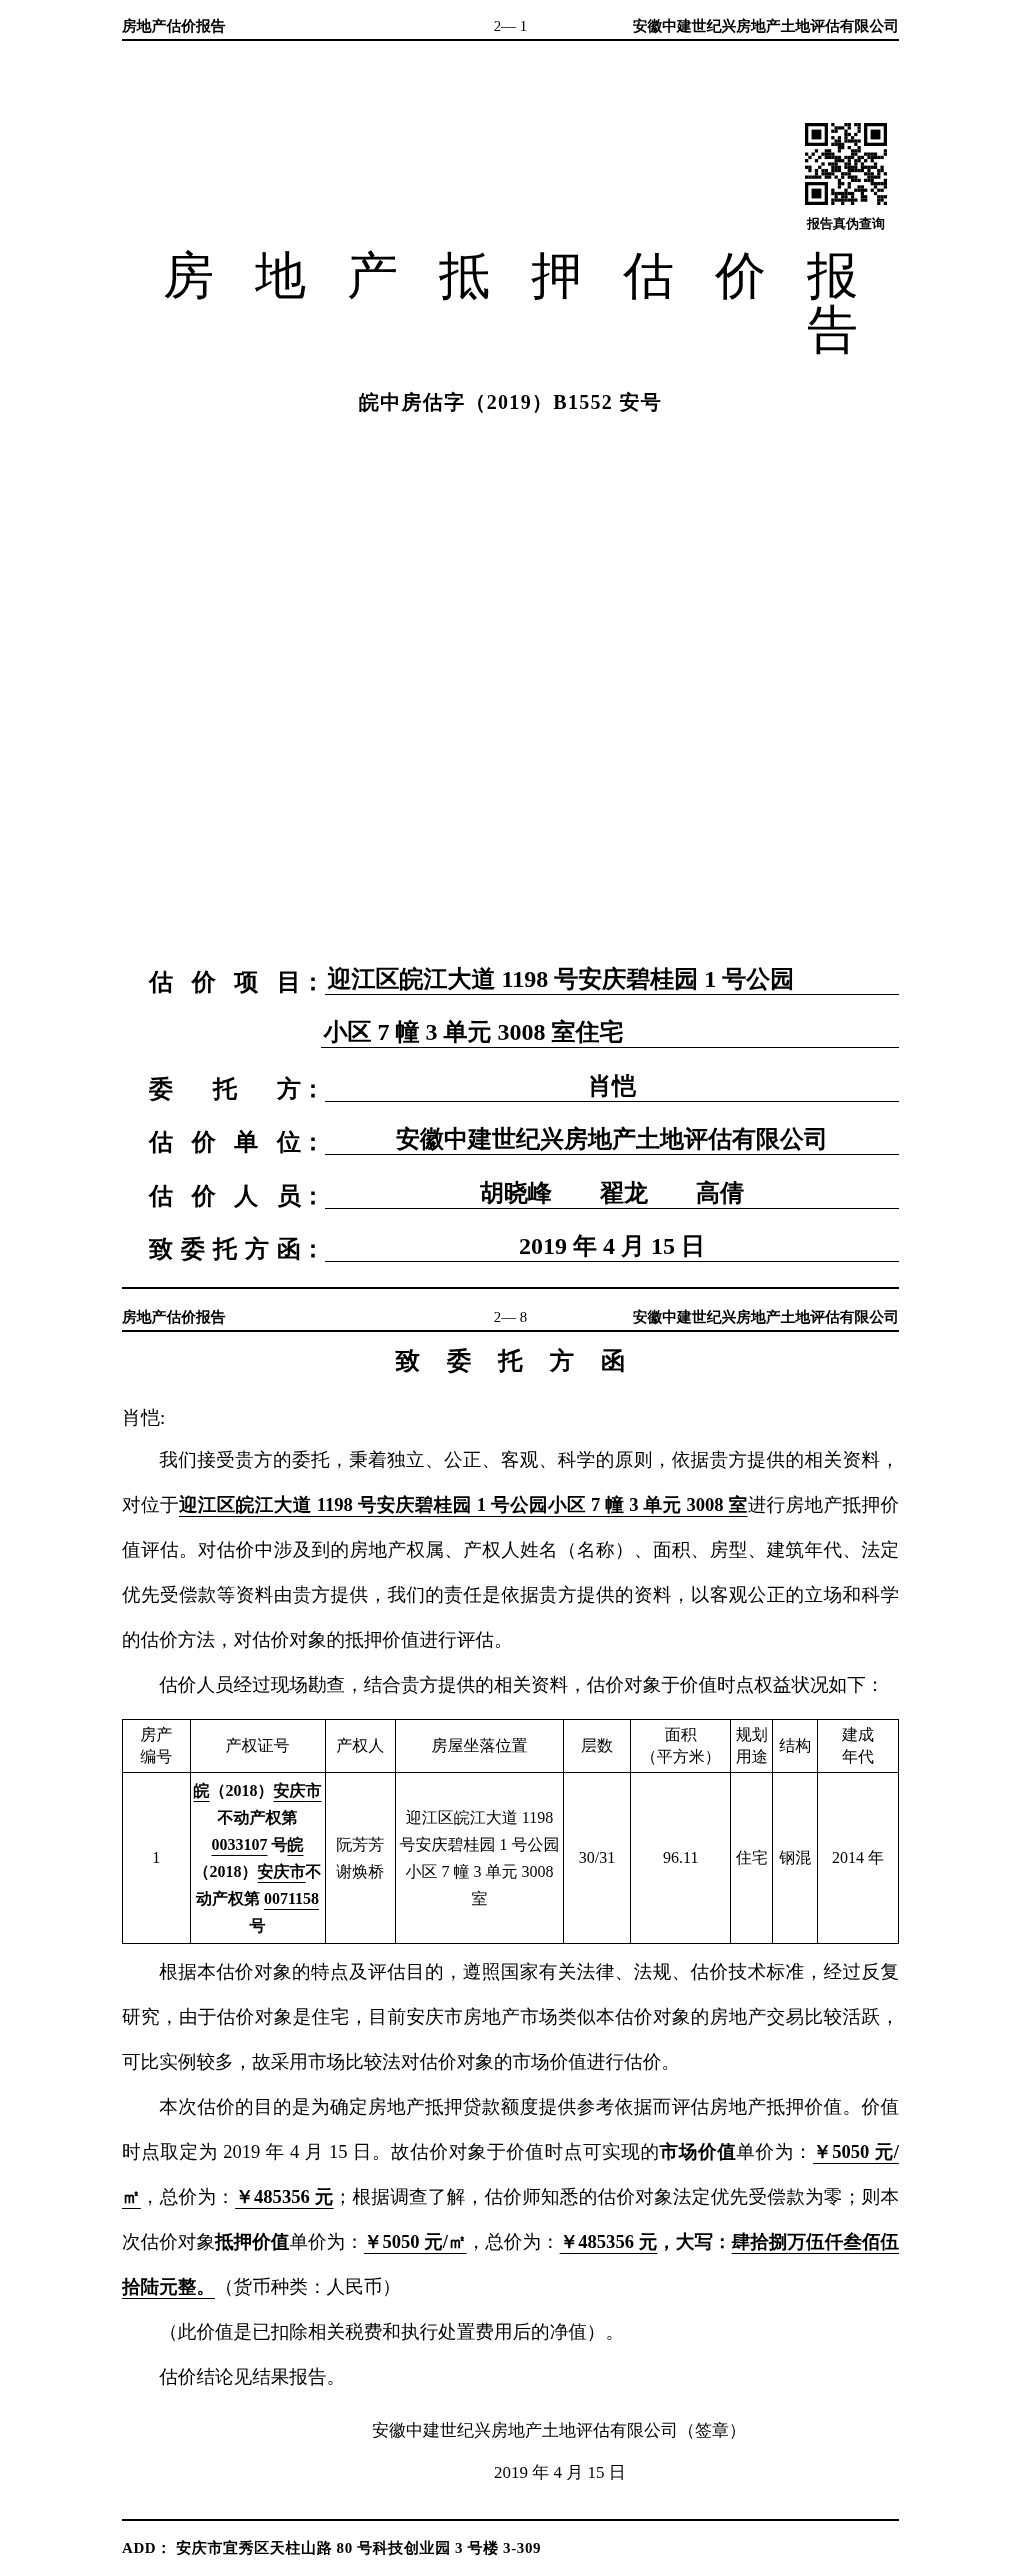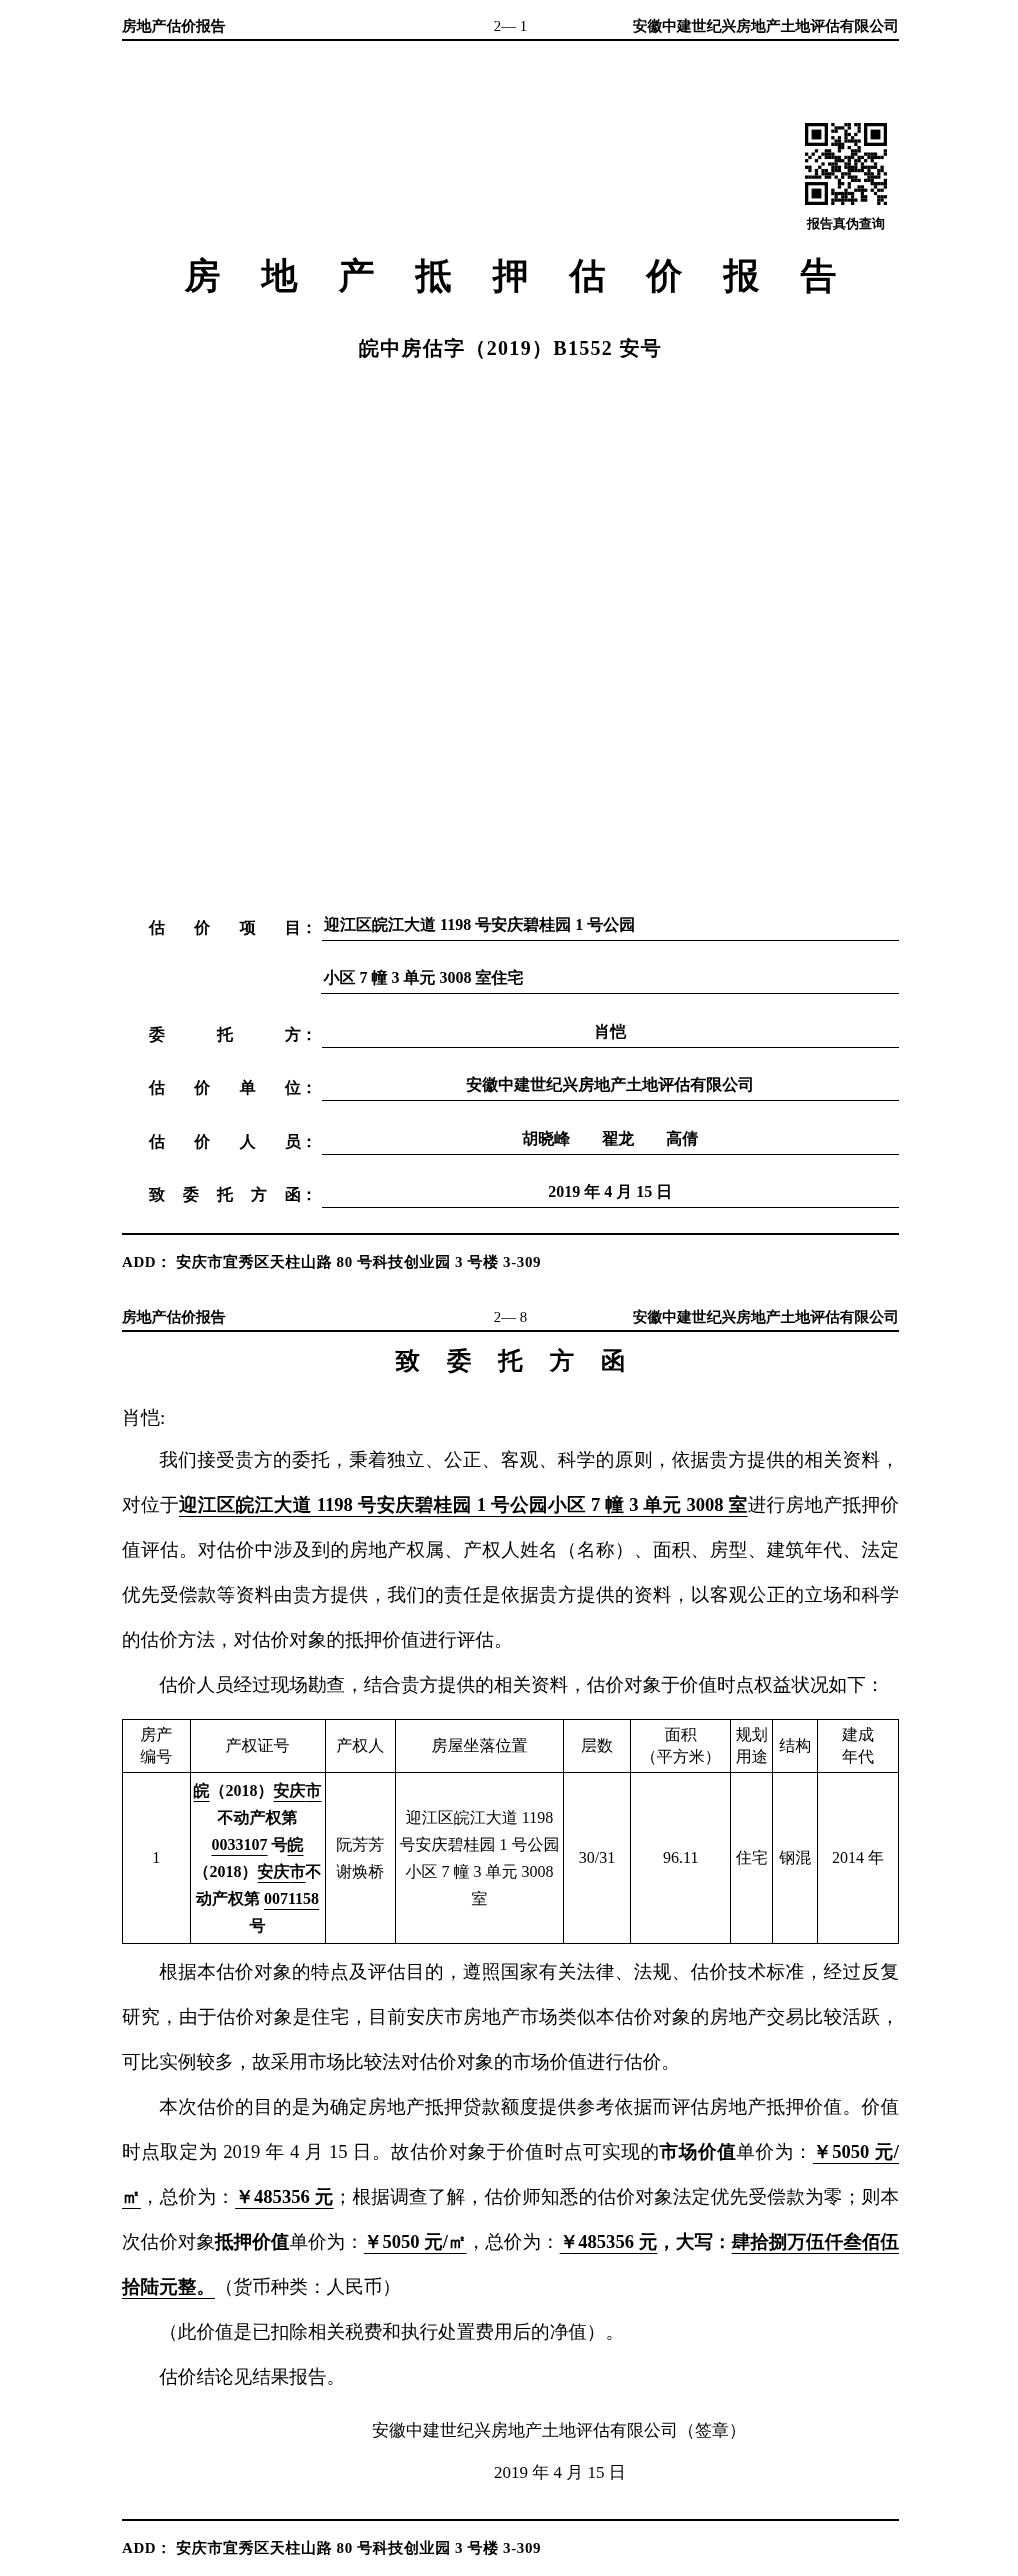--- a/index.html
+++ b/index.html
@@ -18,26 +18,26 @@
   .pg-header{position:relative;display:flex;justify-content:space-between;align-items:baseline;padding-top:10.3px;font-size:14.8px;font-weight:bold;line-height:19px;}
   .ph-center{position:absolute;left:50%;transform:translateX(-50%);font-weight:normal;}
   .pg-rule{border-bottom:2.6px solid #000;margin-top:3.2px;}
 
   
   .qr-block{width:96px;margin:82px 5.1px 0 auto;display:flex;flex-direction:column;align-items:center;}
   .qr{width:82px;height:82px;display:block;}
   .qr-label{font-size:13px;font-weight:bold;margin-top:10px;white-space:nowrap;font-family:Liberation Mono, monospace;}
 
   
-  .main-title{margin:15.4px 0 0;text-align:center;font-size:36px;font-weight:bold;letter-spacing:41px;padding-left:41px;line-height:54px;}
+  .main-title{margin:15.4px 0 0;text-align:right;font-size:51px;font-weight:normal;letter-spacing:41px;padding-left:41px;line-height:54px;}
   .subtitle{margin-top:32px;text-align:center;font-size:20px;font-weight:bold;letter-spacing:1.3px;}
 
   
   .fields{margin-top:539px;padding-left:27px;}
-  .field-row{display:flex;align-items:flex-end;height:40px;margin-bottom:13.5px;font-size:16px;font-weight:bold;line-height:26px;}
+  .field-row{display:flex;align-items:flex-end;height:40px;margin-bottom:13.5px;font-size:24px;font-weight:bold;line-height:26px;}
   .f-label{width:152px;text-align:justify;text-align-last:justify;flex:0 0 152px;}
   .f-colon{flex:0 0 20.5px;}
   .f-spacer{flex:0 0 172px;}
   .f-line{flex:1;border-bottom:1.9px solid #000;text-align:center;padding-bottom:1.9px;white-space:nowrap;}
   .f-line.left{text-align:left;padding-left:2.6px;}
 
   
   .foot-rule{border-bottom:2.6px solid #000;margin-top:24.4px;}
   .foot-add{margin-top:18px;font-size:15px;font-weight:bold;letter-spacing:0.6px;}
   .page1 .foot-rule{margin-top:24.4px;}

